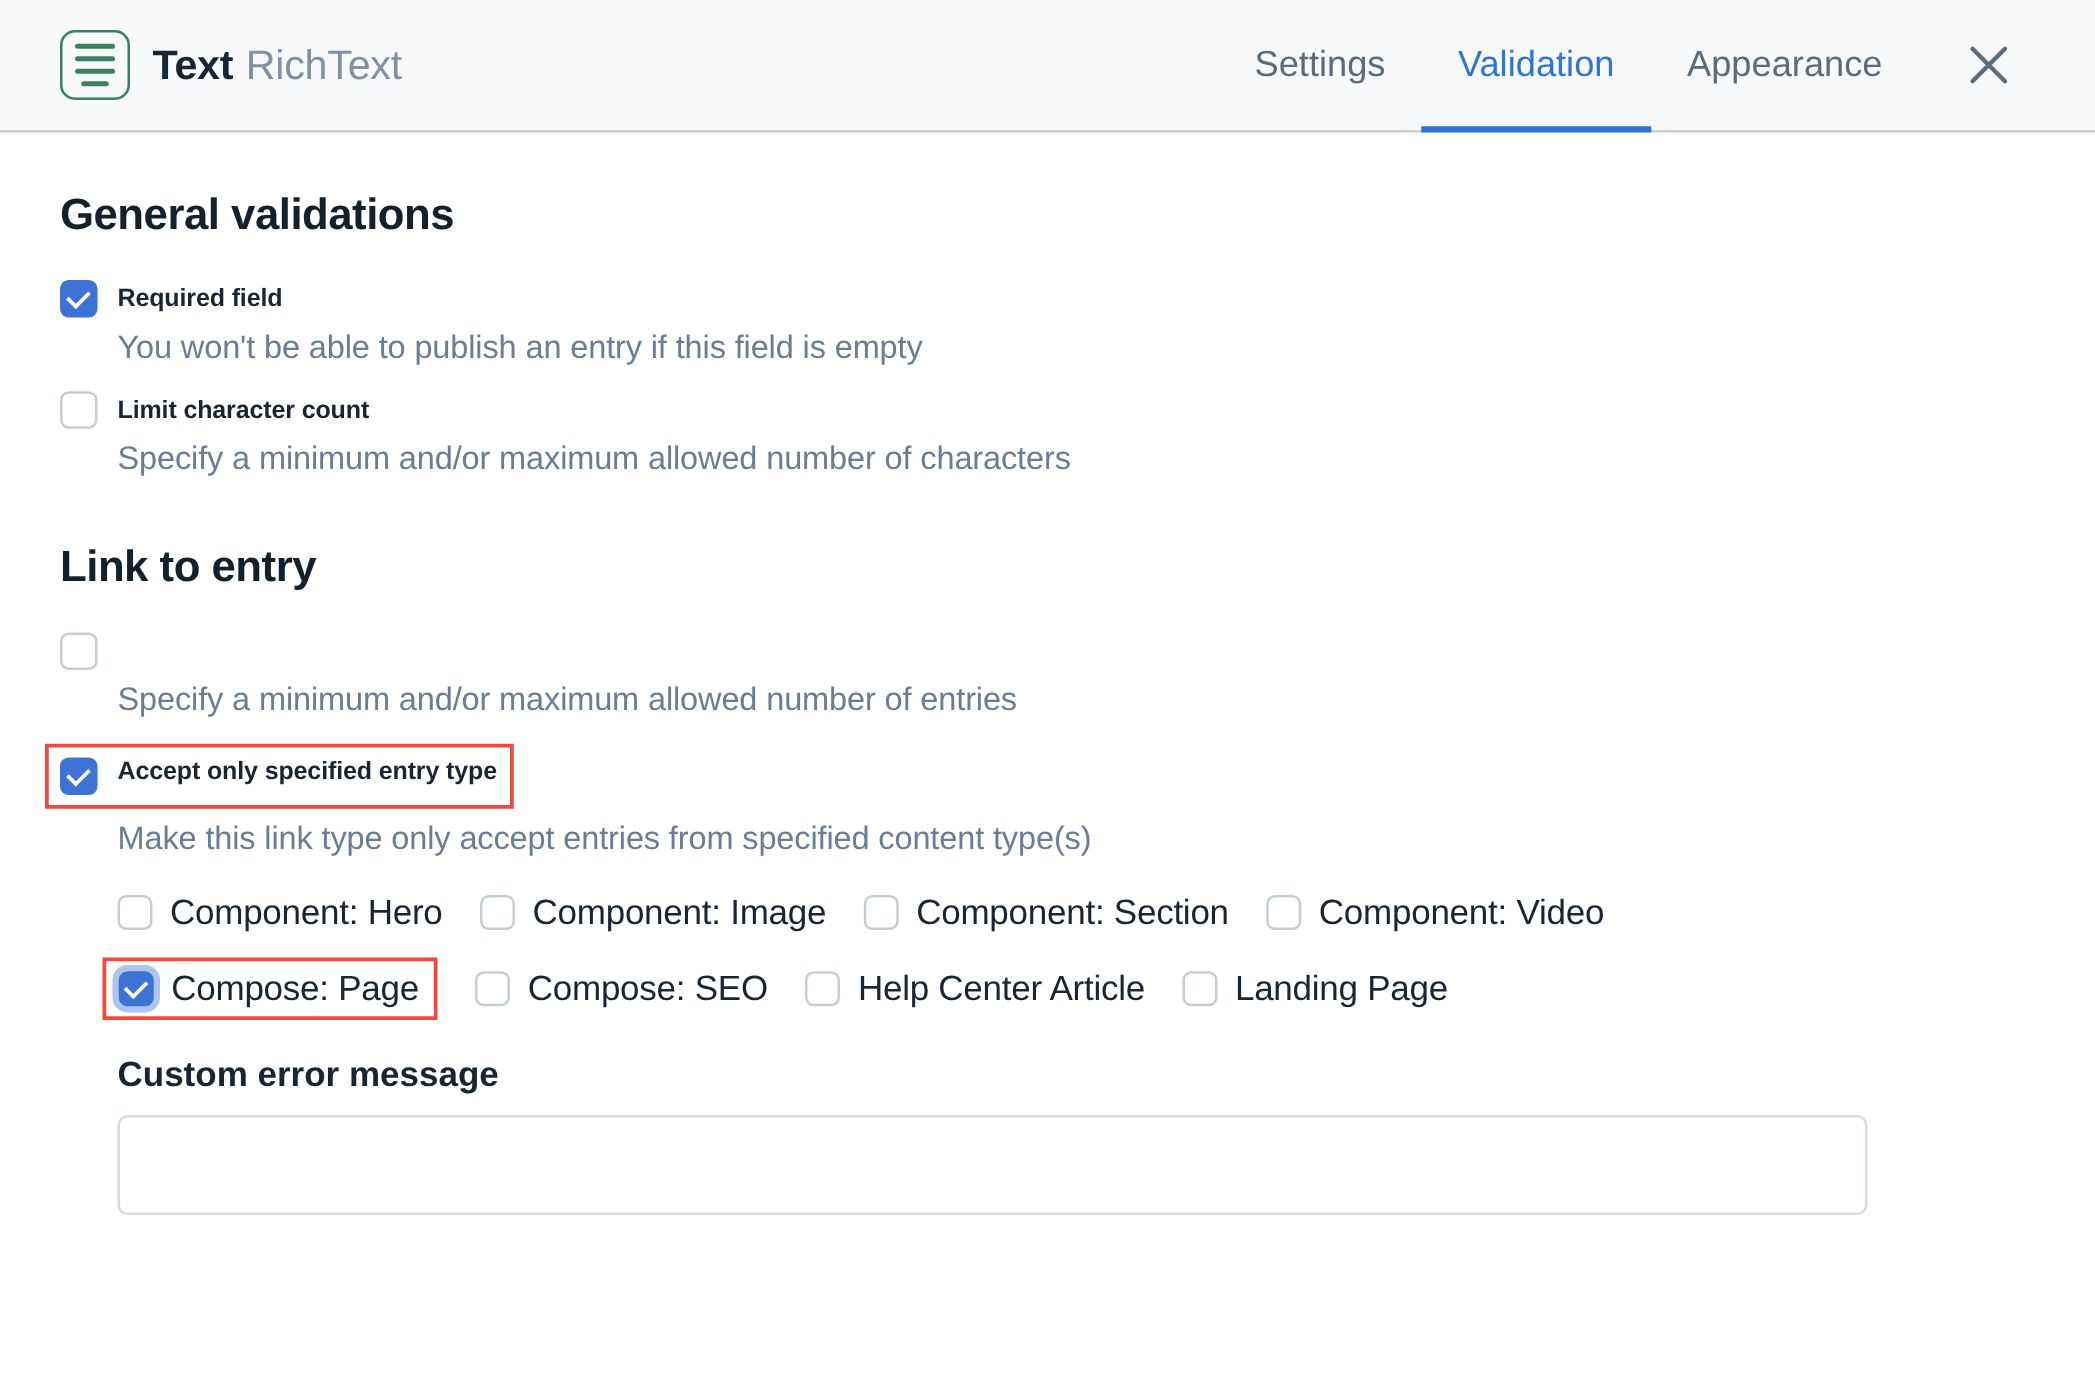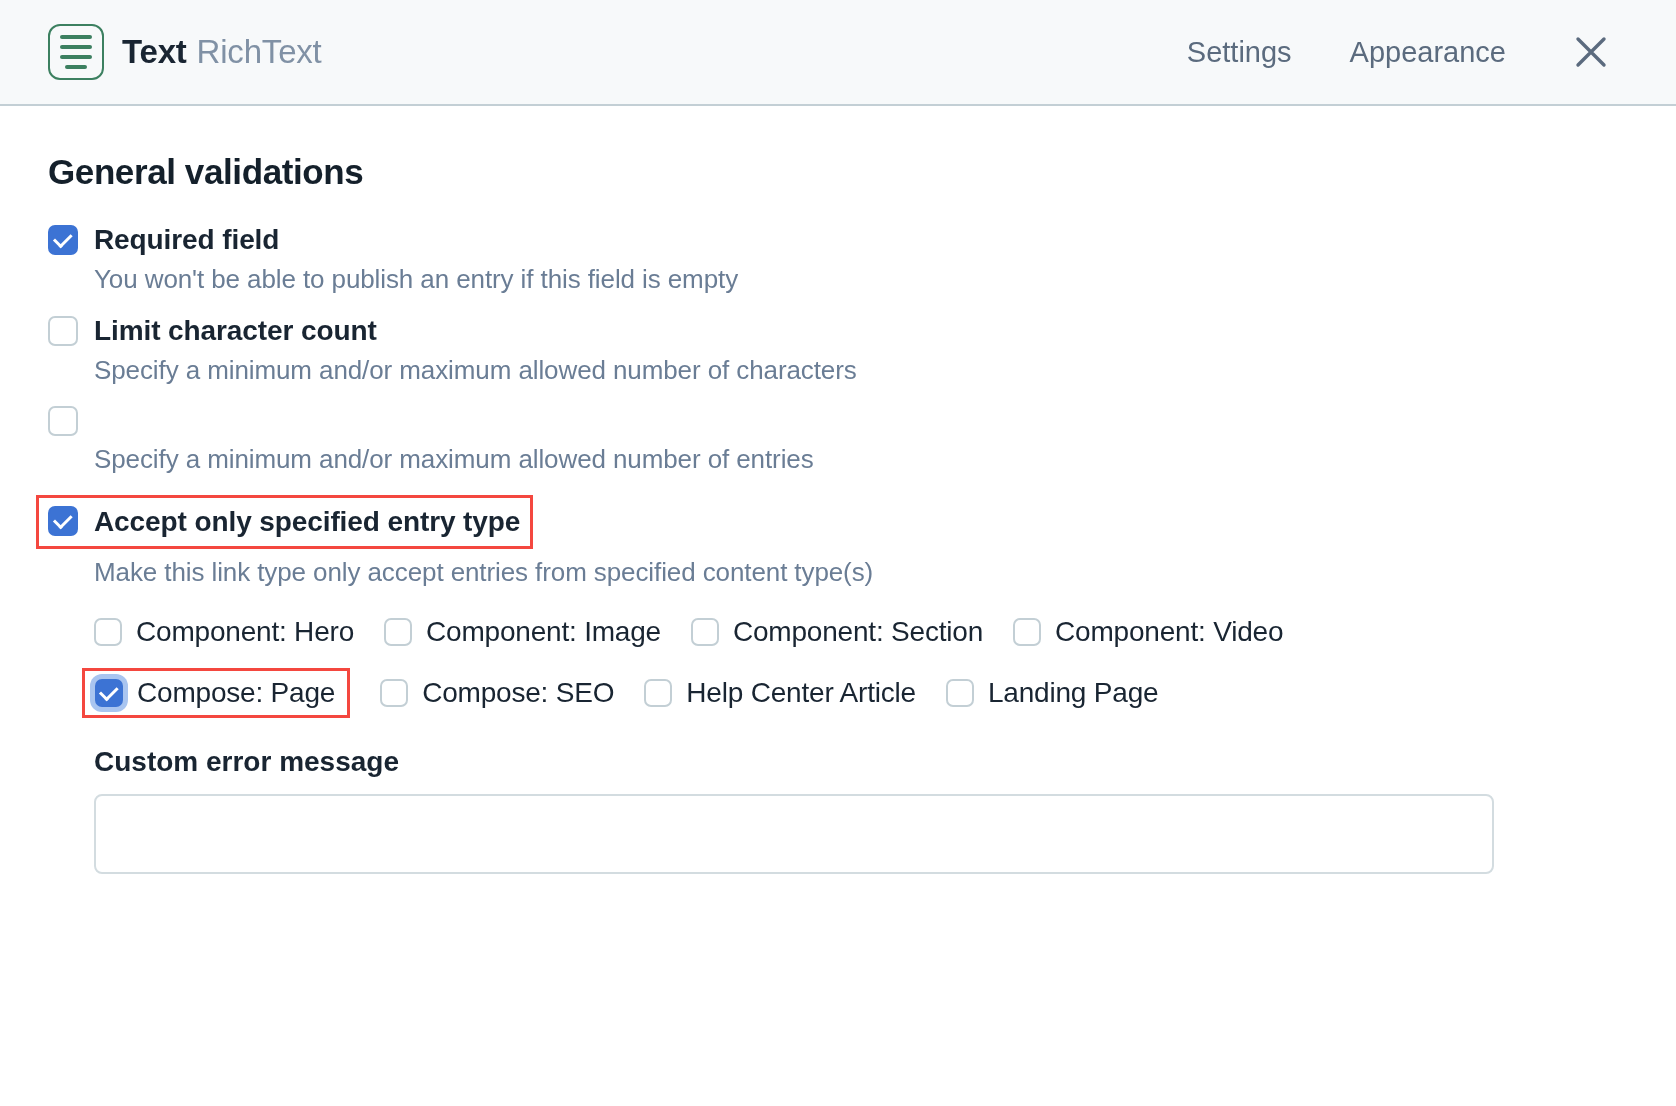--- a/index.html
+++ b/index.html
@@ -150,21 +150,21 @@
     height: 8px;
     border-left: 3px solid #fff;
     border-bottom: 3px solid #fff;
     transform: rotate(-45deg) translate(1px, -2px);
   }
   .cb.focusring {
     box-shadow: 0 0 0 5px #a9c5f0;
   }
 
   .cb-label {
-    font-size: 28px;
+    font-size: 20px;
     font-weight: bold;
     color: #192532;
     letter-spacing: -0.1px;
     cursor: pointer;
   }
   .helper {
     font-size: 26px;
     color: #6a7d95;
     margin: 8px 0 0 46px;
     letter-spacing: -0.1px;
@@ -242,20 +242,21 @@
         <i></i>
         <i class="short"></i>
     </div>
     <div>
       <span class="field-title">Text</span><span class="field-subtitle">RichText</span>
     </div>
   </div>
 
   <div class="header-right">
     <div class="tab">Settings</div>
+    <div class="tab active">Validation</div>
     <div class="tab">Appearance</div>
     <div class="close-btn">
       <svg width="34" height="34" viewBox="0 0 34 34" aria-hidden="true">
         <path d="M4 4 L30 30 M30 4 L4 30" stroke="#5b6b7e" stroke-width="3.4" stroke-linecap="round" fill="none"></path>
       </svg>
     </div>
   </div>
 </div>
 
 <div class="content">
@@ -271,20 +272,21 @@
   </div>
 
   <div class="check-block">
     <div class="check-row">
       <span class="cb"></span>
       <span class="cb-label">Limit character count</span>
     </div>
     <div class="helper">Specify a minimum and/or maximum allowed number of characters</div>
   </div>
 
+  <h2 class="section-title second">Link to entry</h2>
 
   <div class="check-block">
     <div class="check-row">
       <span class="cb"></span>
     </div>
     <div class="helper">Specify a minimum and/or maximum allowed number of entries</div>
   </div>
 
   <div class="check-block">
     <div class="hl">

